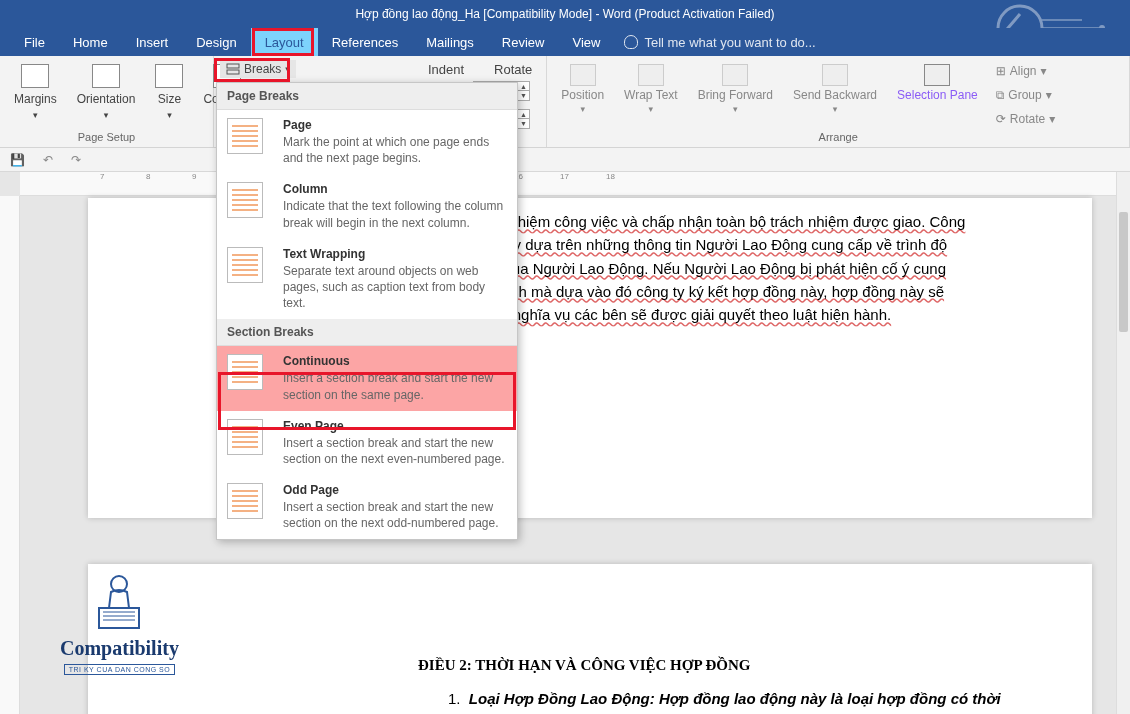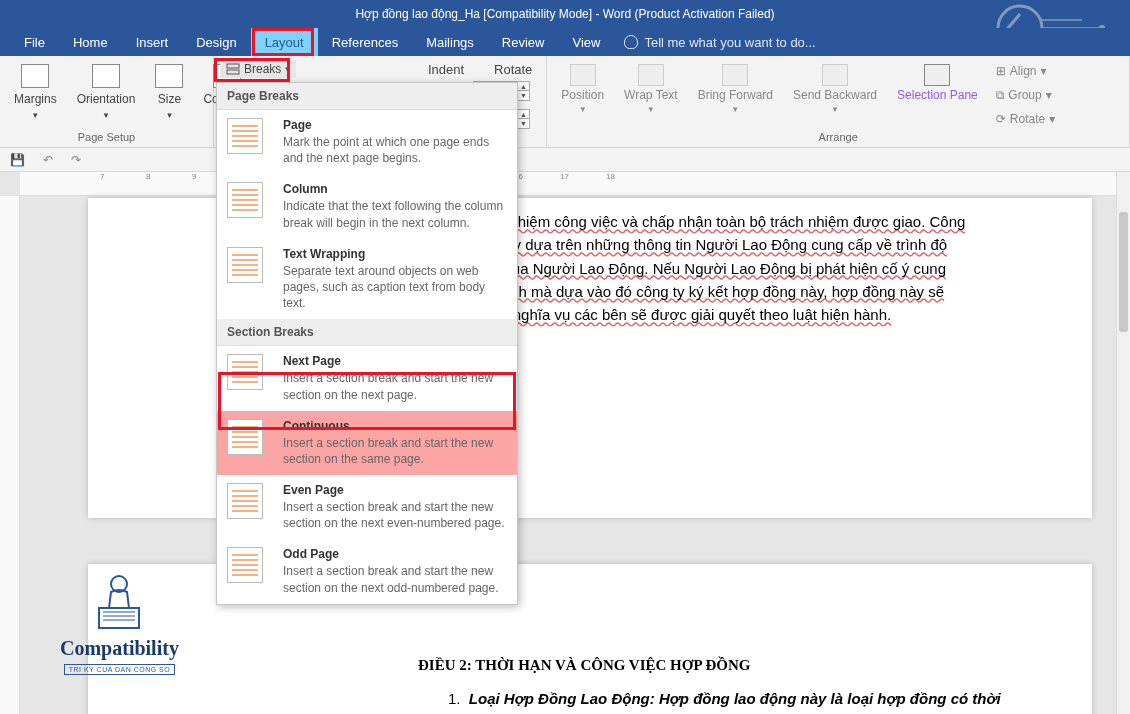--- a/index.html
+++ b/index.html
@@ -258,27 +258,20 @@
       </div>
   </div>
   <div class="item">
     <div class="dico"></div>
     <div class="txt">
         <div class="t">Text Wrapping</div>
         <div class="d">Separate text around objects on web pages, such as caption text from body text.</div>
       </div>
   </div>
   <div class="hdr">Section Breaks</div>
-  <div class="item">
-    <div class="dico"></div>
-    <div class="txt">
-        <div class="t">Next Page</div>
-        <div class="d">Insert a section break and start the new section on the next page.</div>
-      </div>
-  </div>
   <div class="item sel">
     <div class="dico"></div>
     <div class="txt">
         <div class="t">Continuous</div>
         <div class="d">Insert a section break and start the new section on the same page.</div>
       </div>
   </div>
   <div class="item">
     <div class="dico"></div>
     <div class="txt">

